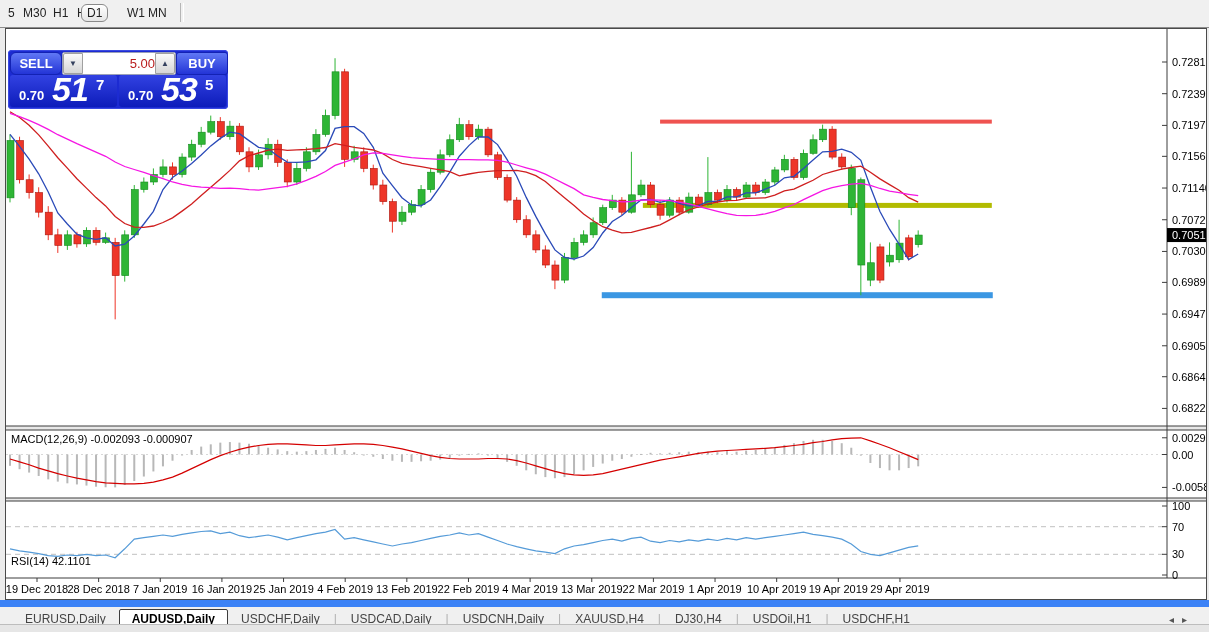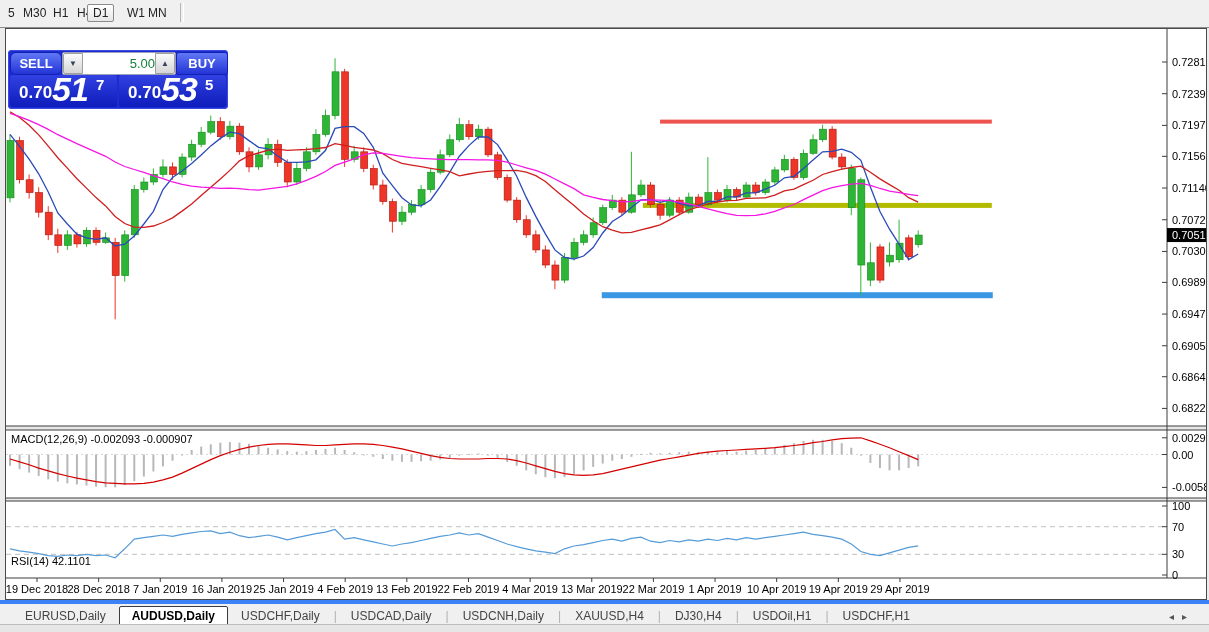--- a/index.html
+++ b/index.html
@@ -27,52 +27,52 @@
   .tp-sell,.tp-buy{position:absolute;top:2px;height:21px;line-height:21px;text-align:center;
        color:#fff;font-size:13px;font-weight:bold;
        background:linear-gradient(#6078f5,#2334d6);border:1px solid #1322b4;border-radius:3px;}
   .tp-sell{left:2px;width:50px;border-radius:6px;} .tp-buy{left:168px;width:50px;}
   .tp-spinbox{position:absolute;left:54px;top:2px;width:112px;height:21px;background:#fff;
        border:1px solid #9aa0b8;border-radius:2px;}
   .tp-dn,.tp-up{position:absolute;top:0px;width:18px;height:19px;background:linear-gradient(#fafafa,#d6d6d6);
        border:1px solid #a0a0a0;color:#35415e;font-size:8px;line-height:19px;text-align:center;}
   .tp-dn{left:0px;border-radius:2px 0 0 2px;} .tp-up{right:0px;border-radius:0 2px 2px 0;}
   .tp-vol{position:absolute;left:20px;top:0px;width:70px;height:19px;border:none;outline:none;
-       font-family:"Liberation Sans",sans-serif;font-size:13px;text-align:right;color:#15803d;background:transparent;}
+       font-family:"Liberation Sans",sans-serif;font-size:13px;text-align:right;color:#b91c1c;background:transparent;}
   .tp-price{position:absolute;top:25px;width:107px;height:32px;background:linear-gradient(#3242e2,#0d1cba);
        border-radius:3px;color:#fff;white-space:nowrap;}
-  .tp-price .pfx{position:absolute;left:9px;bottom:4px;font-size:17px;font-weight:bold;}
+  .tp-price .pfx{position:absolute;left:9px;bottom:4px;font-size:13px;font-weight:bold;}
   .tp-price .big{position:absolute;left:42px;bottom:-2px;font-size:34px;font-weight:bold;letter-spacing:-1px;font-style:italic;}
   .tp-price .sup{position:absolute;left:86px;top:1px;font-size:15px;font-weight:bold;}
   #tp-sellprice{left:2px;} #tp-buyprice{left:111px;}
   
   .indlabel{position:absolute;left:11px;font-size:11px;color:#000;white-space:nowrap;}
   
   #tabbar{position:absolute;left:0;top:600px;width:1209px;height:24px;background:#f0f0f0;
-          border-top:4px solid #3b82f6;display:flex;align-items:center;font-size:12px;color:#444;}
+          border-top:7px solid #3b82f6;display:flex;align-items:center;font-size:12px;color:#444;}
   .tab{padding:3px 13px;white-space:nowrap;cursor:default;}
   .tab.active{background:#fff;border:1px solid #3c3c3c;border-radius:2px;color:#000;font-weight:bold;
               padding:2px 12px;}
   .tabsep{color:#b0b0b0;padding:0 1px;}
   .tabspacer{width:12px;flex:0 0 auto;}
   .tabarrows{margin-left:auto;margin-right:14px;color:#555;font-size:10px;letter-spacing:8px;}
   
   #statusbar{position:absolute;left:0;top:624px;width:1209px;height:8px;background:#e6e6e6;
              border-top:1px solid #bdbdbd;}
 </style>
 </head>
 <body>
 <div id="app">
 
   <div id="tftoolbar">
       <span class="tfbtn" style="left: 3px;">5</span>
       <span class="tfbtn" style="left: 18px;">M30</span>
       <span class="tfbtn" style="left: 48px;">H1</span>
       <span class="tfbtn" style="left: 72px;">H4</span>
-      <span class="tfbtn active" style="left: 87px;">D1</span>
+      <span class="tfbtn active" style="left: 81px; border-radius: 6px;">D1</span>
       <span class="tfbtn" style="left: 122px;">W1</span>
       <span class="tfbtn" style="left: 143px;">MN</span>
       <span class="tfsep" style="left: 180px;"></span>
     </div>
 
   <div id="chartwin"></div>
   <svg id="chartsvg" xmlns="http://www.w3.org/2000/svg" viewBox="0 0 1200 569">
       <rect x="0" y="397" width="1200" height="4" fill="#e8e8e8"></rect>
       <line x1="0" y1="397" x2="1200" y2="397" stroke="#3c3c3c" stroke-width="1"></line>
       <line x1="0" y1="401" x2="1200" y2="401" stroke="#3c3c3c" stroke-width="1"></line>

